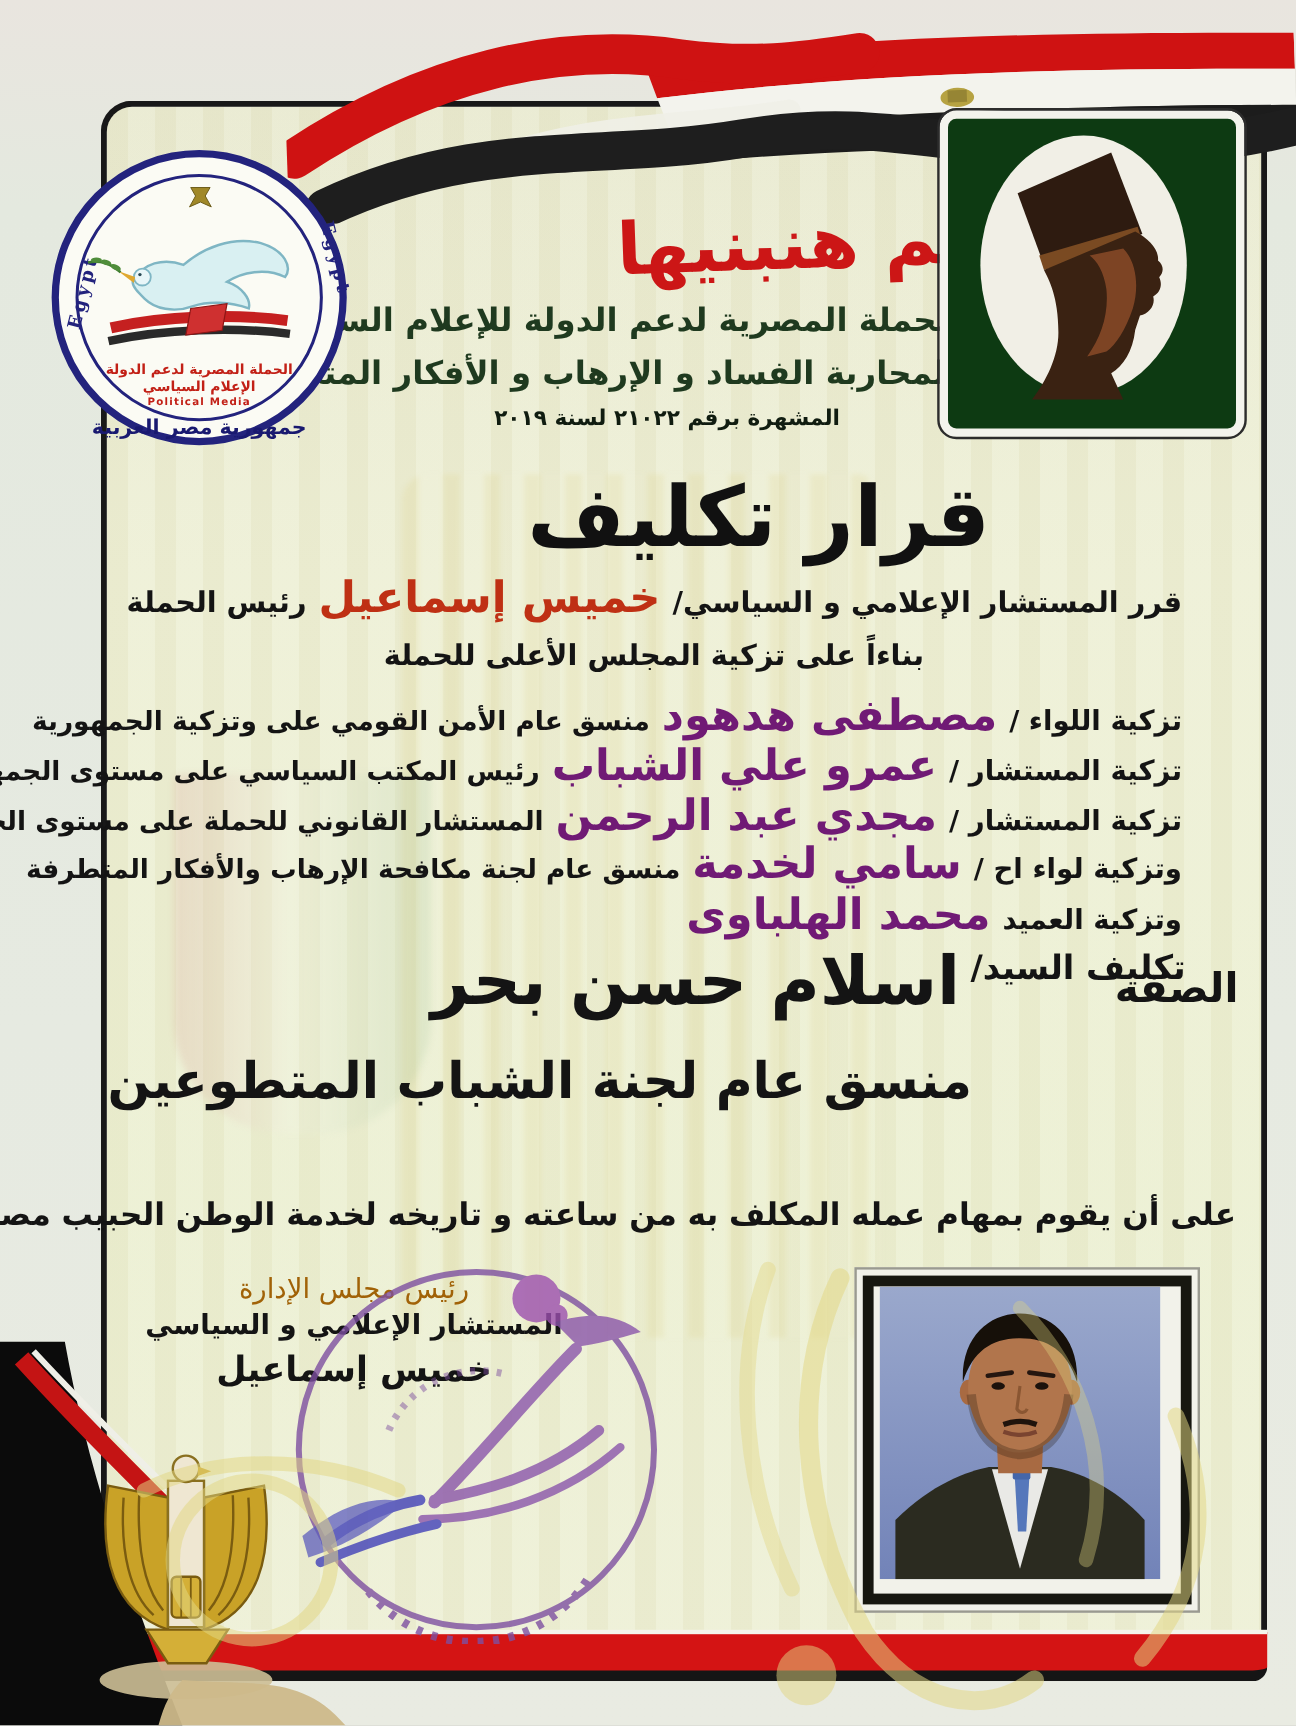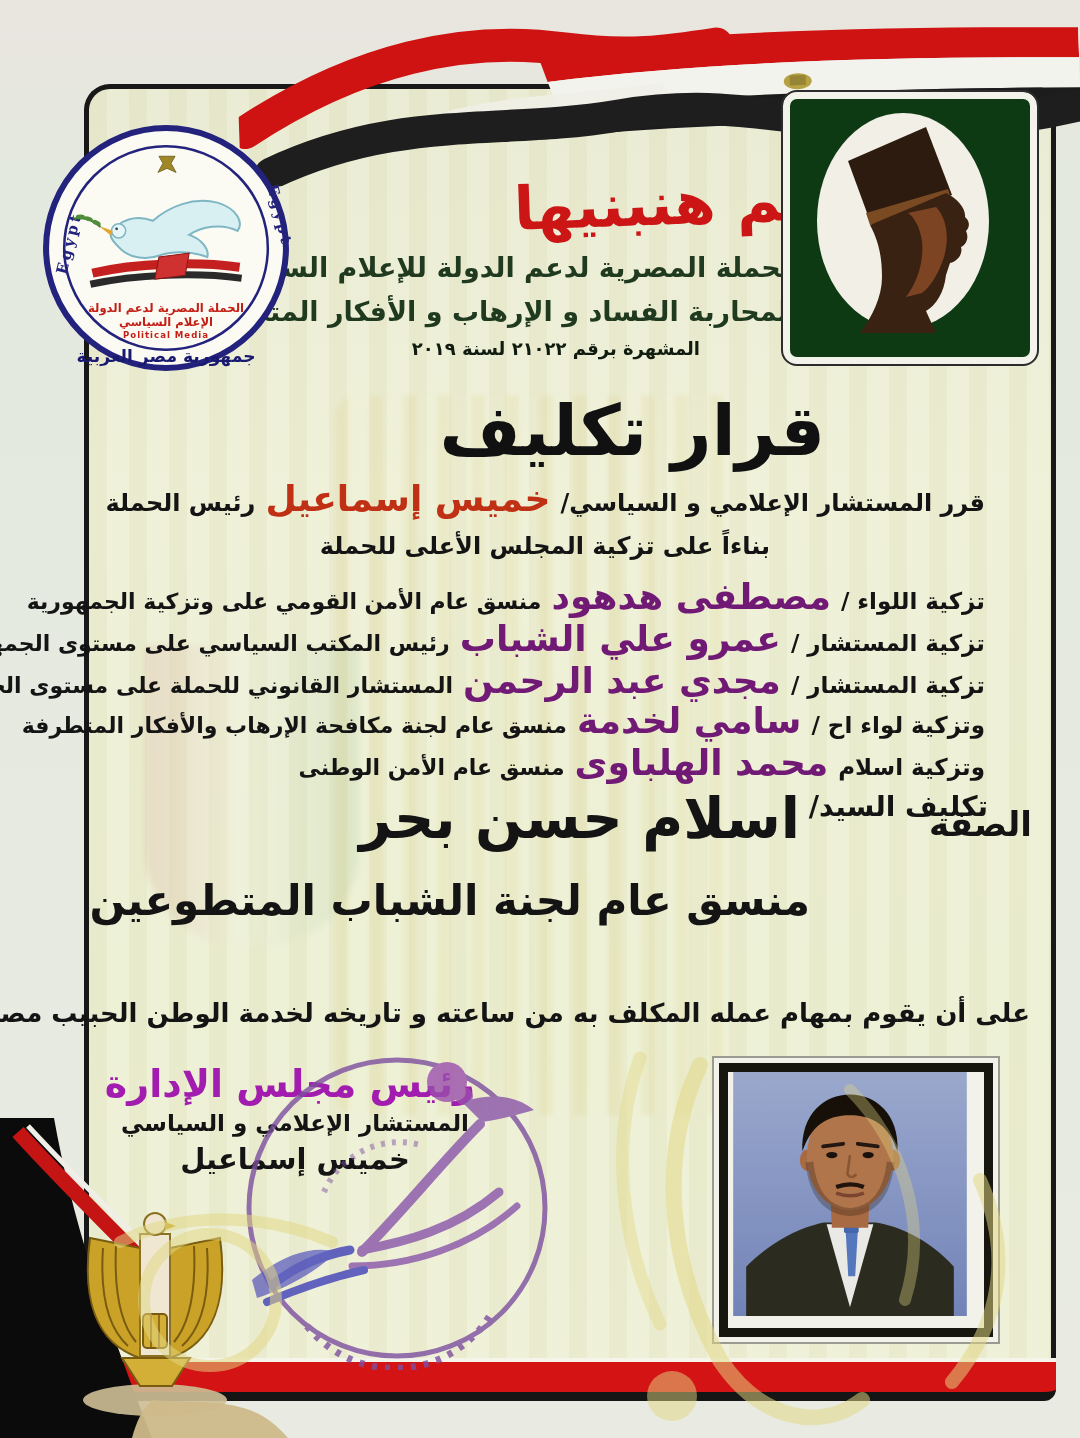--- a/index.html
+++ b/index.html
@@ -42,21 +42,21 @@
   .endr .nm{font-size:36px;color:#701a75;}
   .endr .role{font-size:22px;}
 
   .assign-label{right:92px;top:790px;font-size:28px;z-index:5;}
   .assign-name{right:280px;top:786px;font-size:56px;font-weight:900;letter-spacing:3px;z-index:5;}
   .role-label{right:48px;top:804px;font-size:34px;z-index:5;}
   .assign-role{right:270px;top:876px;font-size:42px;z-index:5;margin-left:41px;}
   .duty{right:50px;top:998px;font-size:26px;z-index:5;}
 
   .signature{left:115px;top:1062px;width:360px;text-align:center;z-index:5;}
-  .signature .s1{font-size:38px;font-weight:bold;color:#a21caf;}
+  .signature .s1{font-size:23px;font-weight:normal;color:#a16207;}
   .signature .s2{font-size:23px;font-weight:bold;color:#141414;margin-top:4px;}
   .signature .s3{font-size:29px;font-weight:bold;color:#141414;margin-top:6px;}
 
   .flag{left:238px;top:8px;width:842px;height:165px;z-index:6;transform:rotate(-2deg);}
   .seal{left:40px;top:122px;width:252px;height:252px;z-index:7;}
   .neft{left:783px;top:92px;width:240px;height:258px;z-index:7;
     border:7px solid #f3f3ec;outline:2px solid #2c2c2c;border-radius:14px;
     background:#0d3a12;overflow:hidden;}
   .stamp{left:212px;top:1040px;width:360px;height:330px;z-index:8;}
   .photo{left:712px;top:1056px;width:274px;height:274px;z-index:8;
@@ -158,23 +158,22 @@
   <span class="ar pre">تزكية المستشار /</span>
   <span class="ar nm">مجدي عبد الرحمن</span>
   <span class="ar role">المستشار القانوني للحملة على مستوى الجمهورية</span>
 </div>
 <div class="abs row endr" style="top:700px;">
   <span class="ar pre">وتزكية لواء اح /</span>
   <span class="ar nm">سامي لخدمة</span>
   <span class="ar role">منسق عام لجنة مكافحة الإرهاب والأفكار المتطرفة</span>
 </div>
 <div class="abs row endr" style="top:742px;">
-  <span class="ar pre">وتزكية اسلام</span>
+  <span class="ar pre">وتزكية العميد</span>
   <span class="ar nm">محمد الهلباوى</span>
-  <span class="ar role">منسق عام الأمن الوطنى</span>
 </div>
 
 <div class="abs ar assign-label">تكليف السيد/</div>
 <div class="abs ar assign-name">اسلام حسن بحر</div>
 <div class="abs ar role-label">الصفه</div>
 <div class="abs ar assign-role">منسق عام لجنة الشباب المتطوعين</div>
 <div class="abs ar duty">على أن يقوم بمهام عمله المكلف به من ساعته و تاريخه لخدمة الوطن الحبيب مصر</div>
 
 <div class="abs signature">
   <div class="ar s1">رئيس مجلس الإدارة</div>

